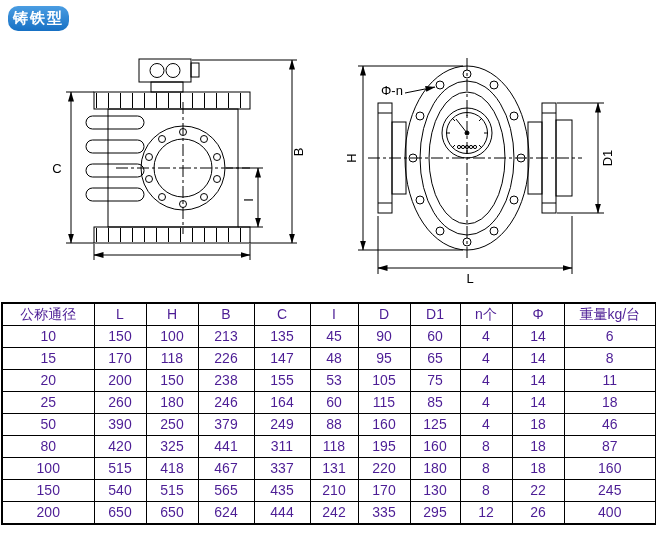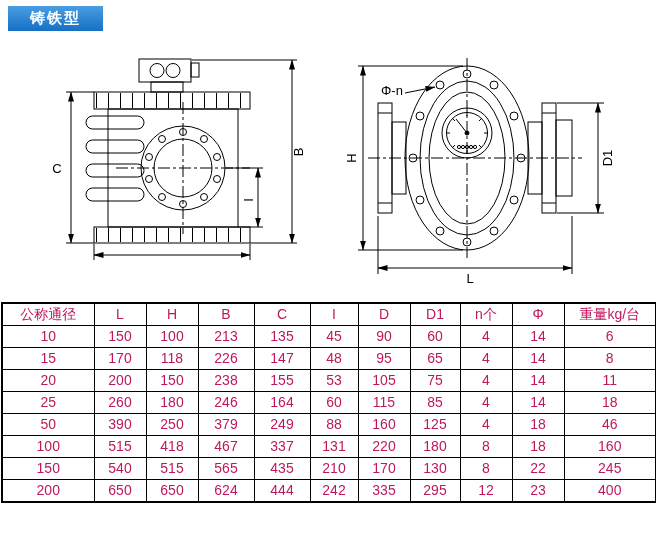--- a/index.html
+++ b/index.html
@@ -4,31 +4,31 @@
 <style>
   * { margin:0; padding:0; box-sizing:border-box; }
   html,body { background:#fff; }
   body { width:656px; height:548px; font-family:"Liberation Sans",sans-serif; position:relative; }
   .page { position:relative; width:656px; height:548px; background:#fff; overflow:hidden; }
 
   .badge {
     position:absolute; left:8px; top:6px;
     background:linear-gradient(#4a9de2,#1670c4);
     color:#fff; font-size:15px; font-weight:bold;
-    padding:3px 22px; border-radius:0; letter-spacing:2px;
+    padding:3px 5px; border-radius:10px; letter-spacing:2px;
   }
 
   .drawings { position:absolute; left:0; top:0; width:656px; height:300px; }
   svg text { font-family:"Liberation Sans",sans-serif; fill:#000; }
   .dimtext { font-size:13px; }
 
   table.dims {
     position:absolute; left:1px; top:302px; width:654px;
     border-collapse:collapse; table-layout:fixed;
-    font-size:14px; text-align:center; color:#be185d;
+    font-size:14px; text-align:center; color:#4c1d95;
     border:2px solid #000; background:#fff;
   }
   table.dims th, table.dims td {
     border:1px solid #000; height:21px; line-height:21px;
     padding:0; font-weight:normal; overflow:hidden; white-space:nowrap;
   }
 </style>
 </head>
 <body>
 
@@ -308,20 +308,33 @@
           <td>379</td>
           <td>249</td>
           <td>88</td>
           <td>160</td>
           <td>125</td>
           <td>4</td>
           <td>18</td>
           <td>46</td>
         </tr>
         <tr>
+          <td>80</td>
+          <td>420</td>
+          <td>325</td>
+          <td>441</td>
+          <td>311</td>
+          <td>118</td>
+          <td>195</td>
+          <td>160</td>
+          <td>8</td>
+          <td>18</td>
+          <td>87</td>
+        </tr>
+        <tr>
           <td>100</td>
           <td>515</td>
           <td>418</td>
           <td>467</td>
           <td>337</td>
           <td>131</td>
           <td>220</td>
           <td>180</td>
           <td>8</td>
           <td>18</td>
@@ -343,19 +356,19 @@
         <tr>
           <td>200</td>
           <td>650</td>
           <td>650</td>
           <td>624</td>
           <td>444</td>
           <td>242</td>
           <td>335</td>
           <td>295</td>
           <td>12</td>
-          <td>23</td>
+          <td>26</td>
           <td>400</td>
         </tr>
       </tbody>
   </table>
 
 </div>
 
 </body></html>

